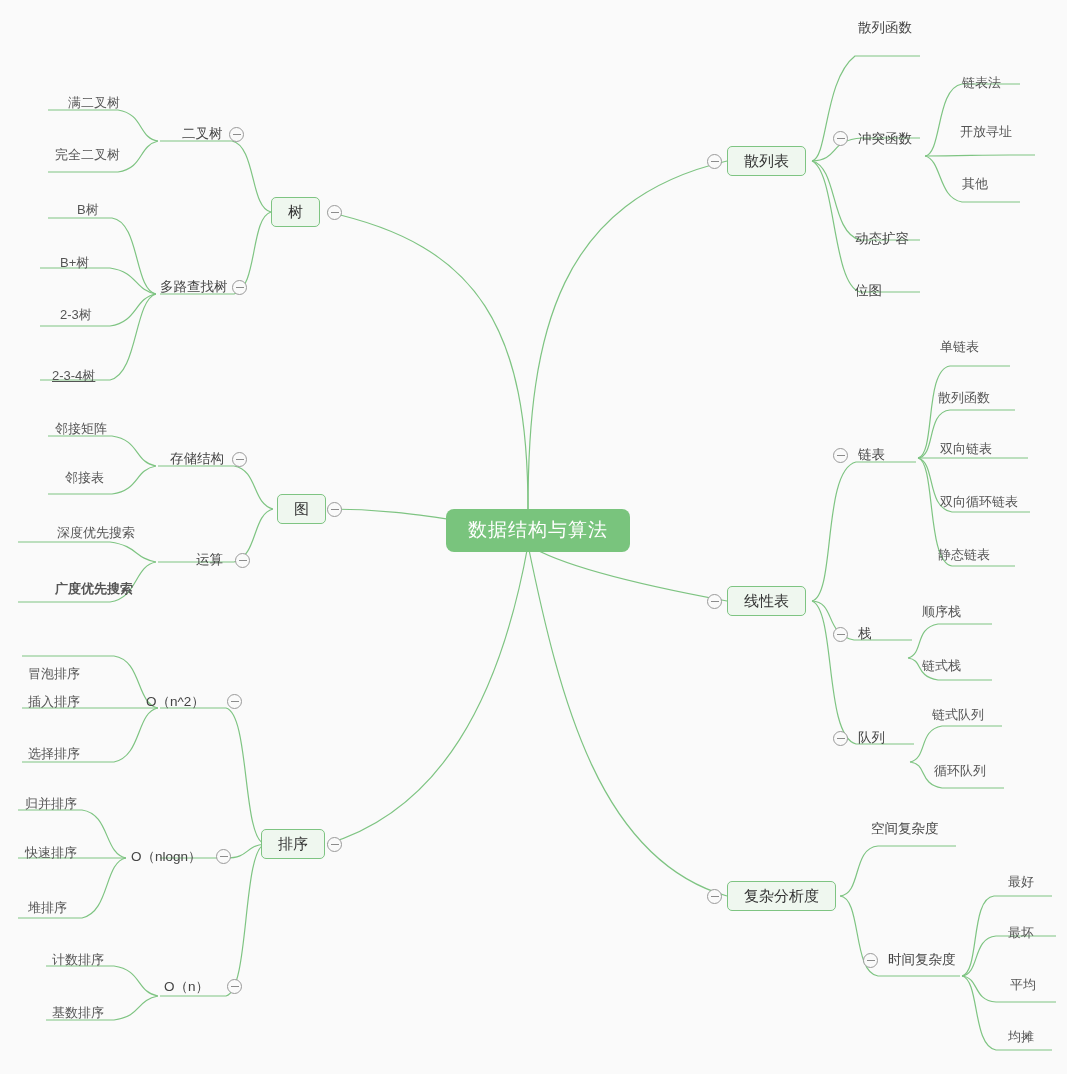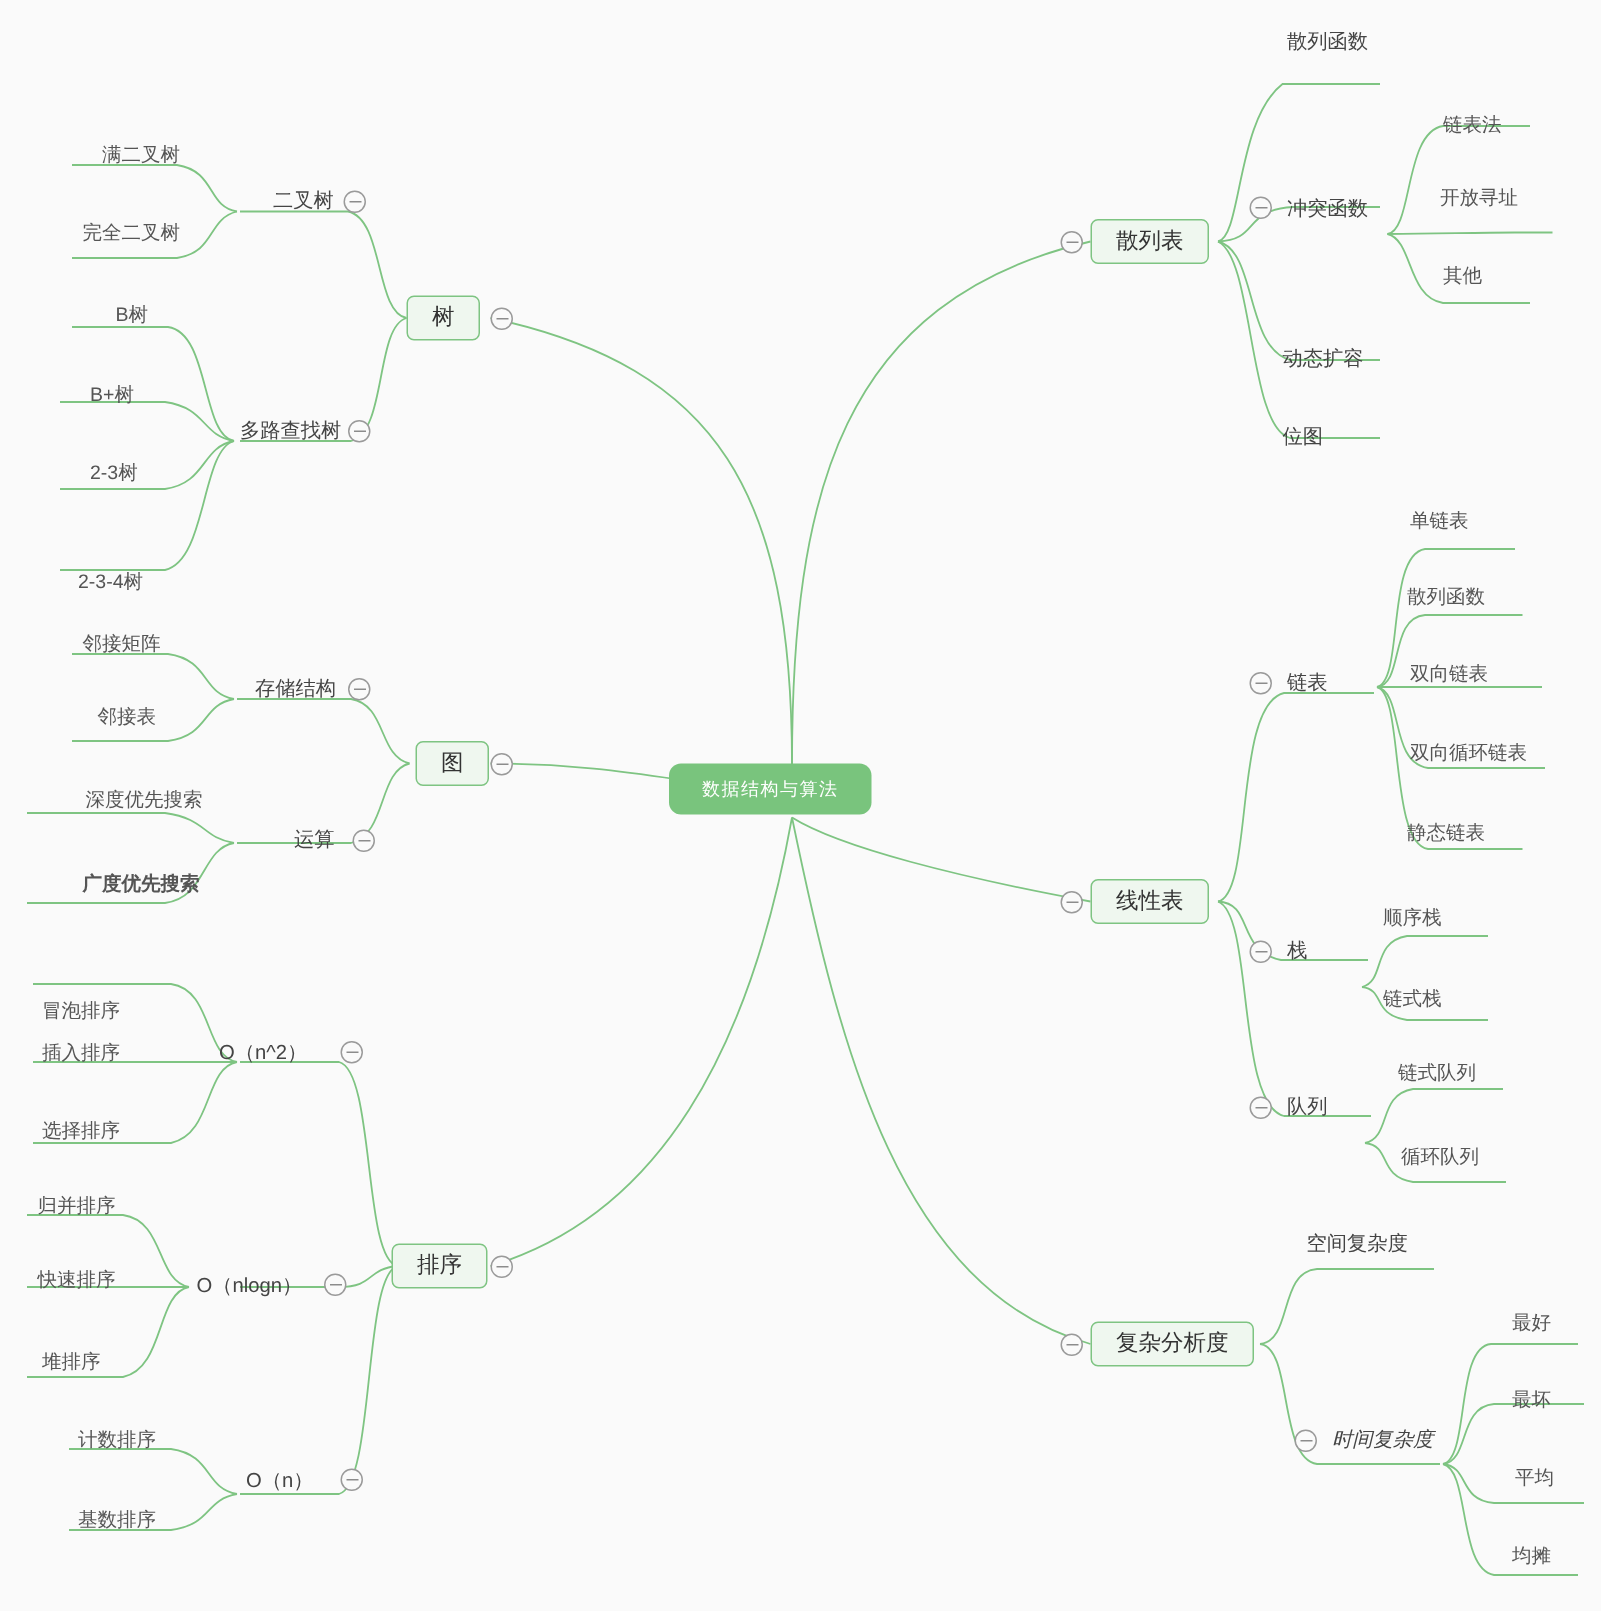--- a/index.html
+++ b/index.html
@@ -27,21 +27,21 @@
   }
   .node {
     position: absolute;
     white-space: nowrap;
   }
   
   .root-node {
     background: #79c47d;
     color: #ffffff;
     border-radius: 8px;
-    font-size: 12px;
+    font-size: 19px;
     line-height: 1.2;
     padding: 10px 22px;
     letter-spacing: 1px;
   }
   
   .box-node {
     background: #eff7ef;
     border: 1px solid #7ec482;
     border-radius: 5px;
     color: #333333;
@@ -203,21 +203,21 @@
   <div class="node leaf-node" style="left:922px; top:604px;text-align:center;">顺序栈</div>
   <div class="node leaf-node" style="left:922px; top:658px;">链式栈</div>
 
   <div class="node leaf-node" style="left:932px; top:707px;">链式队列</div>
   <div class="node leaf-node" style="left:934px; top:763px;">循环队列</div>
 
   <div class="node box-node" style="left:727px; top:881px;">复杂分析度</div>
   <div class="toggle" style="left:707px; top:889px;"></div>
 
   <div class="node mid-node" style="left:871px; top:821px;">空间复杂度</div>
-  <div class="node mid-node" style="left:888px; top:952px;font-style:italic;">时间复杂度</div>
+  <div class="node mid-node" style="left:888px; top:952px;">时间复杂度</div>
   <div class="toggle" style="left:863px; top:953px;"></div>
 
   <div class="node leaf-node" style="left:1008px; top:874px;">最好</div>
   <div class="node leaf-node" style="left:1008px; top:925px;">最坏</div>
   <div class="node leaf-node" style="left:1010px; top:977px;">平均</div>
   <div class="node leaf-node" style="left:1008px; top:1029px;">均摊</div>
 
   <div class="node box-node" style="left:271px; top:197px;">树</div>
   <div class="toggle" style="left:327px; top:205px;"></div>
 
@@ -225,21 +225,21 @@
   <div class="toggle" style="left:229px; top:127px;"></div>
   <div class="node mid-node" style="left:160px; top:279px;">多路查找树</div>
   <div class="toggle" style="left:232px; top:280px;"></div>
 
   <div class="node leaf-node" style="left:68px; top:95px;">满二叉树</div>
   <div class="node leaf-node" style="left:55px; top:147px;">完全二叉树</div>
 
   <div class="node leaf-node" style="left:77px; top:202px;">B树</div>
   <div class="node leaf-node" style="left:60px; top:255px;">B+树</div>
   <div class="node leaf-node" style="left:60px; top:307px;">2-3树</div>
-  <div class="node leaf-node" style="left:52px; top:380px;">2-3-4树</div>
+  <div class="node leaf-node" style="left:52px; top:368px;text-decoration:underline;">2-3-4树</div>
 
   <div class="node box-node" style="left:277px; top:494px;">图</div>
   <div class="toggle" style="left:327px; top:502px;"></div>
 
   <div class="node mid-node" style="left:170px; top:451px;">存储结构</div>
   <div class="toggle" style="left:232px; top:452px;"></div>
   <div class="node mid-node" style="left:196px; top:552px;">运算</div>
   <div class="toggle" style="left:235px; top:553px;"></div>
 
   <div class="node leaf-node" style="left:55px; top:421px;">邻接矩阵</div>

